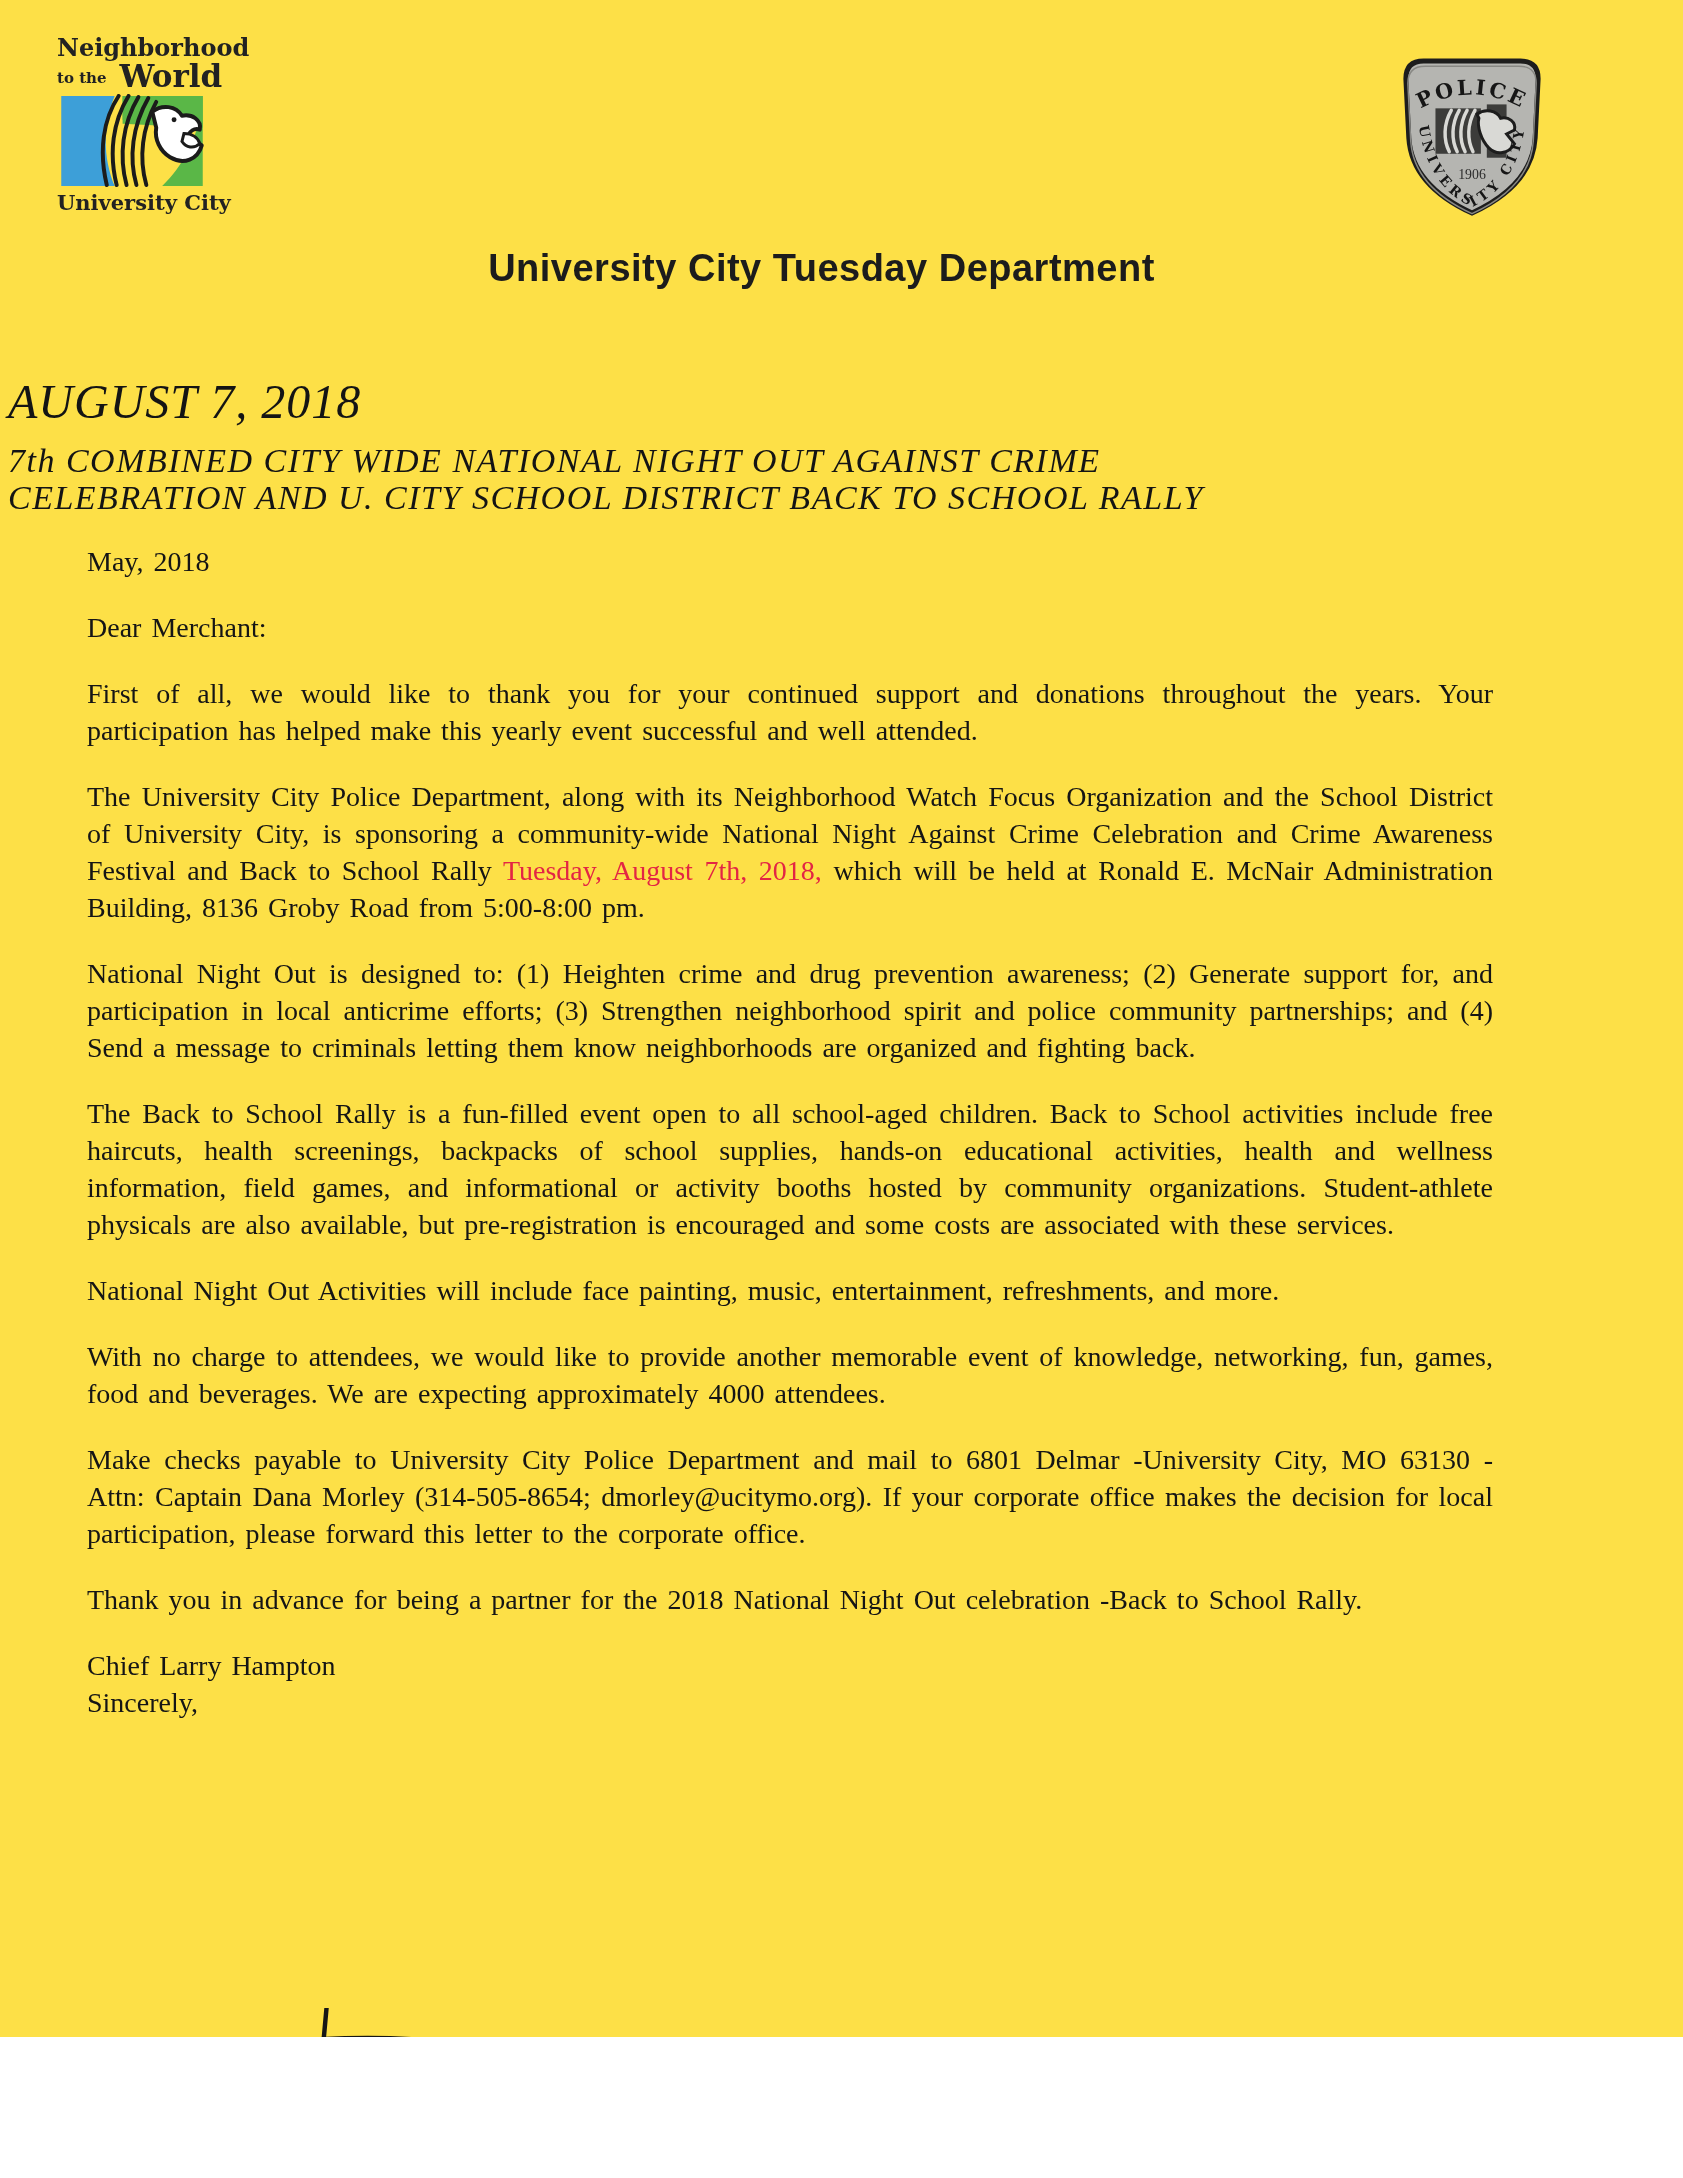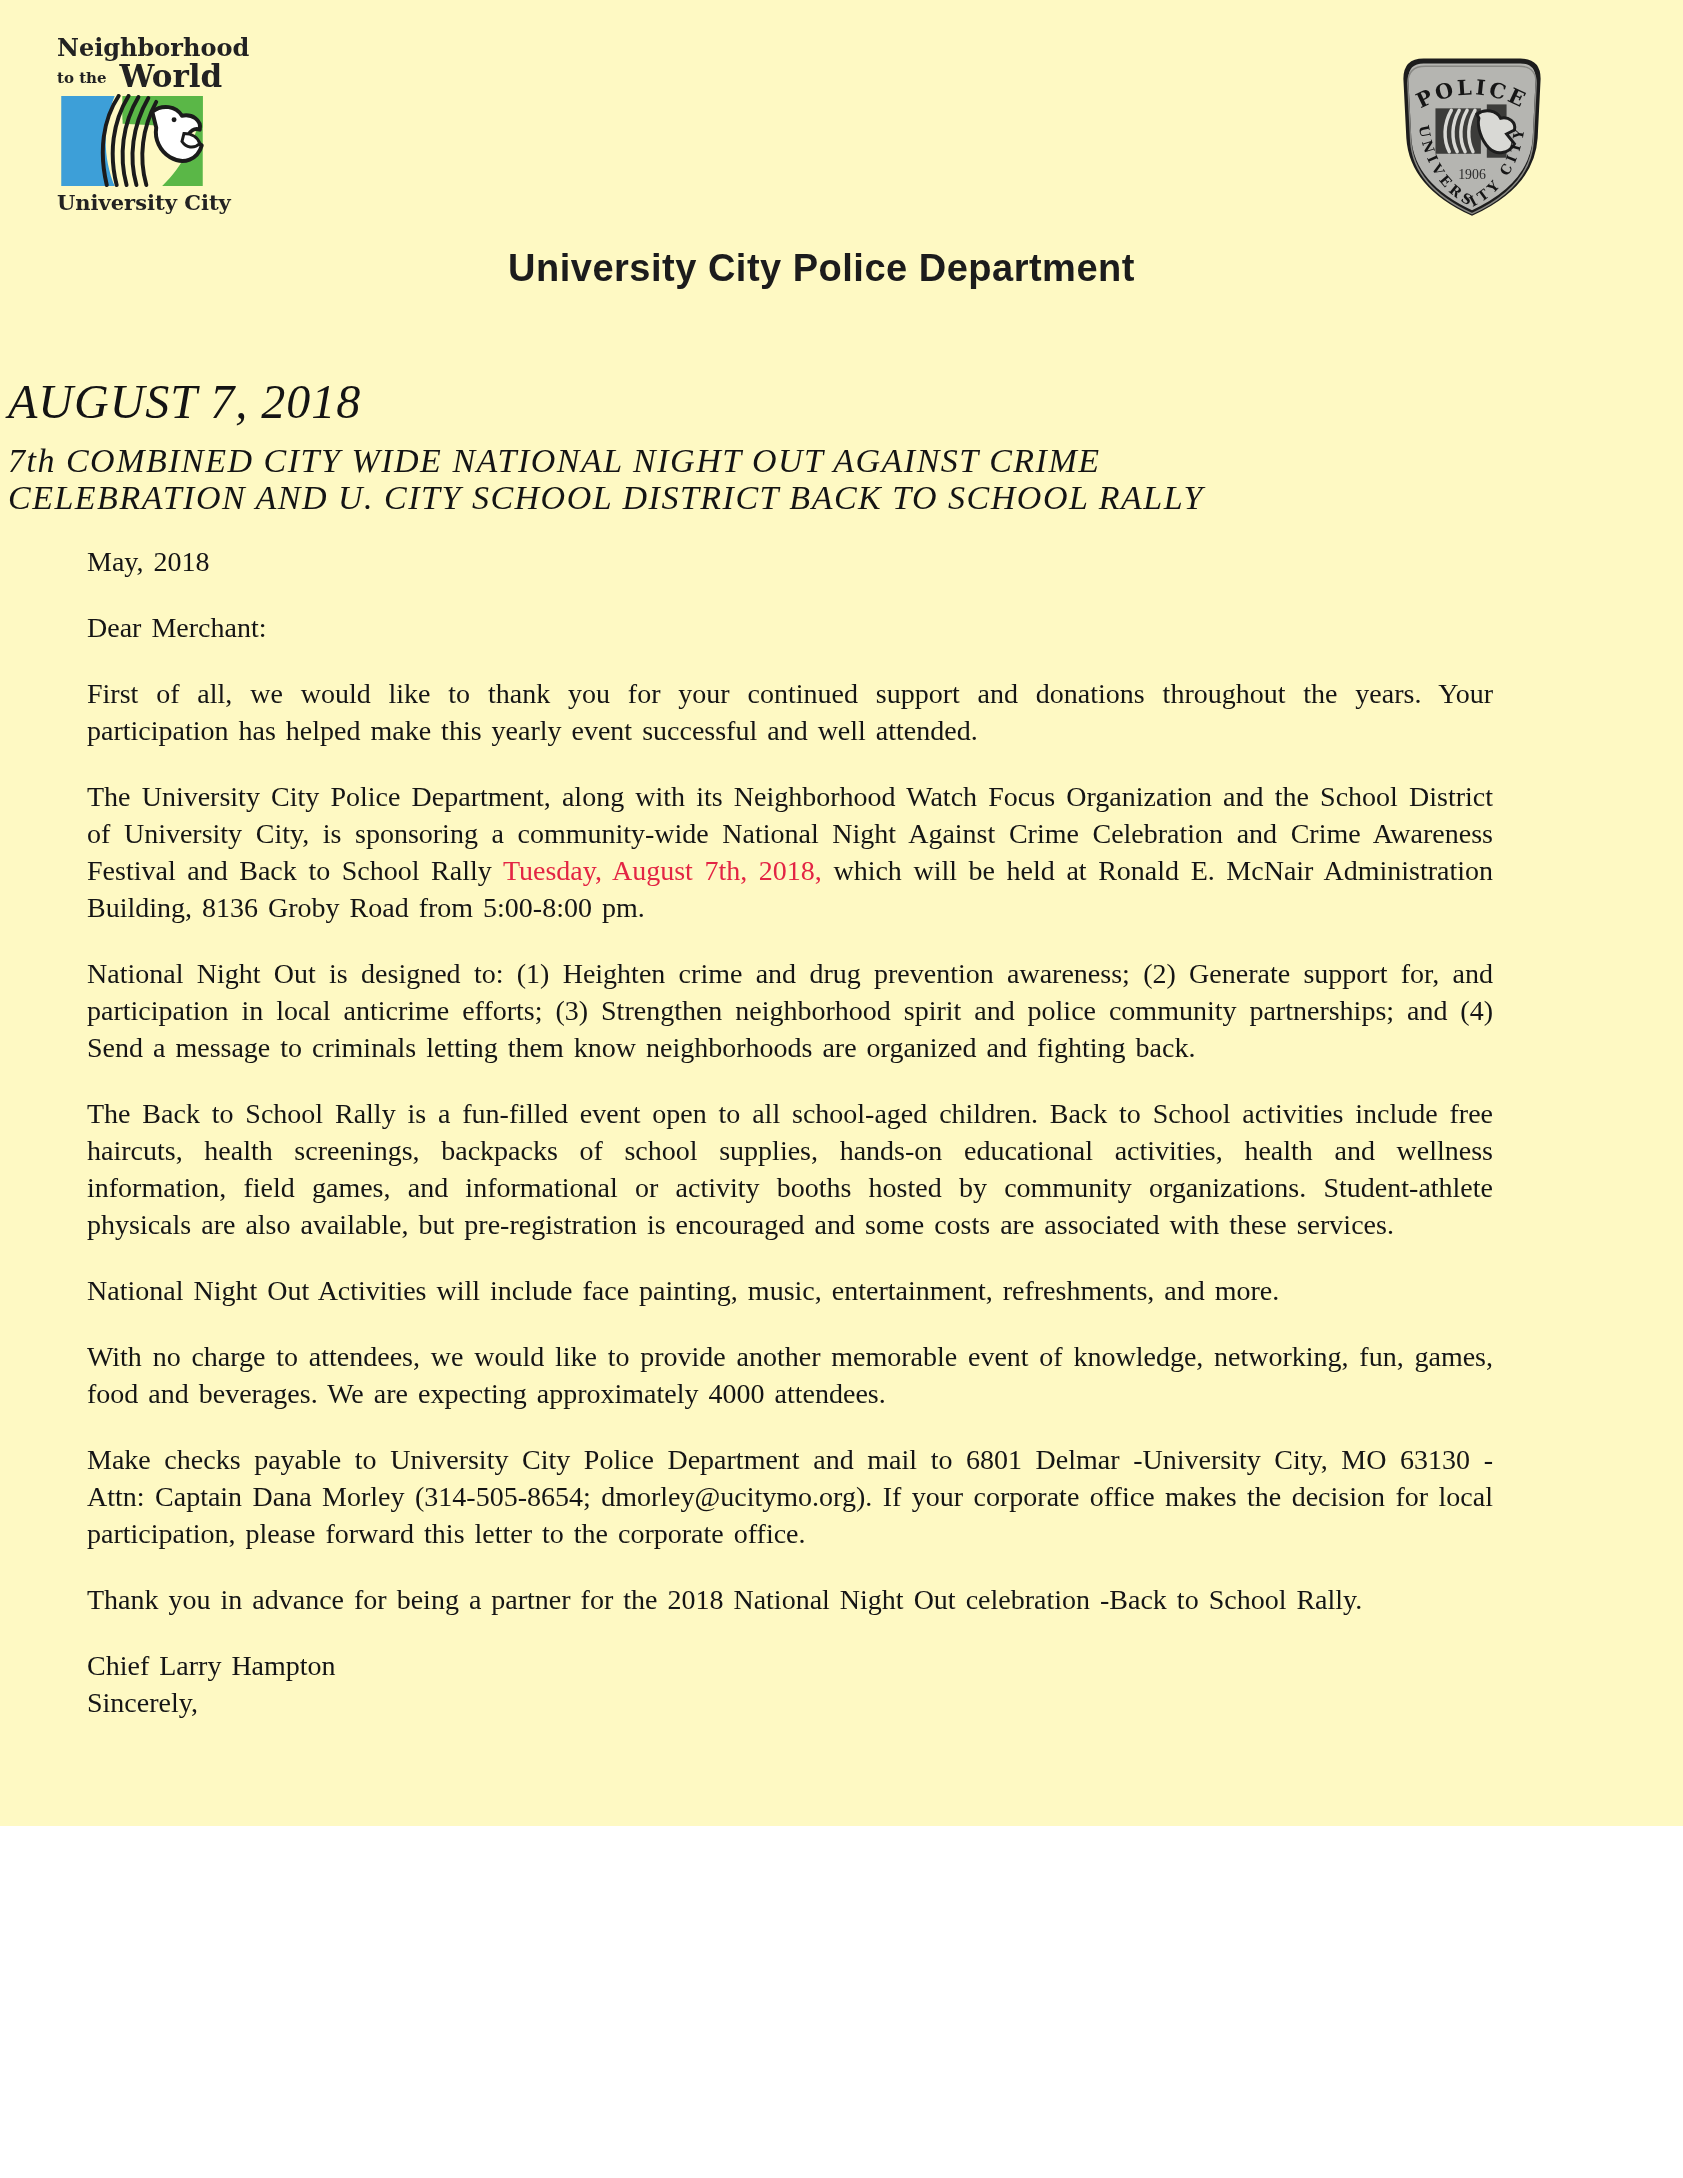--- a/index.html
+++ b/index.html
@@ -1,17 +1,17 @@
 <!DOCTYPE html>
 <html><head>
 <meta charset="utf-8">
 <style>
   html,body{margin:0;padding:0;background:#ffffff;}
   .page{
-    position:relative;width:1683px;height:1826px;background:#fef9c3;
+    position:relative;width:1683px;height:2037px;background:#fde047;
     overflow:hidden;font-family:"Liberation Serif",serif;color:#191919;
   }
 
   
   .citylogo{position:absolute;left:57px;top:36px;width:168px;}
   .nl-line1{font-family:"DejaVu Serif",serif;font-weight:bold;font-size:24px;line-height:1;color:#222;}
   .nl-line2{line-height:1;margin-top:1px;white-space:nowrap;}
   .nl-tothe{font-family:"DejaVu Serif",serif;font-weight:bold;font-size:15px;vertical-align:4px;color:#222;}
   .nl-world{font-family:"DejaVu Serif",serif;font-weight:bold;font-size:31px;color:#222;margin-left:13px;}
   .nl-art{display:block;margin-top:2px;}
@@ -95,21 +95,21 @@
       <path d="M82,58 C74,72 74,88 80,100"></path>
     </g>
     <path d="M84,62 C92,56 104,58 108,66 C116,64 124,70 122,78 L114,82 L122,92 C116,102 104,104 96,96 C88,88 84,74 86,66 Z" fill="#d9d9d5" stroke="#1d1d1d" stroke-width="3"></path>
     <text x="79" y="128" text-anchor="middle" font-family="Liberation Serif, serif" font-size="14" fill="#2c2c2c">1906</text>
     <text font-family="DejaVu Serif, serif" font-size="14" font-weight="bold" fill="#161616" letter-spacing="4">
       <textPath href="#arcBottom" xlink:href="#arcBottom" startOffset="50%" text-anchor="middle">UNIVERSITY CITY</textPath>
     </text>
   </svg>
 
   <div class="header">
-    <div class="header-title">University City Police Department</div>
+    <div class="header-title">University City Tuesday Department</div>
   </div>
 
   <div class="event">
     <div class="event-date">AUGUST 7, 2018</div>
     <div class="event-sub">
       <div>7th COMBINED CITY WIDE NATIONAL NIGHT OUT AGAINST CRIME</div>
       <div>CELEBRATION AND  U. CITY SCHOOL DISTRICT  BACK  TO SCHOOL  RALLY</div>
     </div>
   </div>
 

